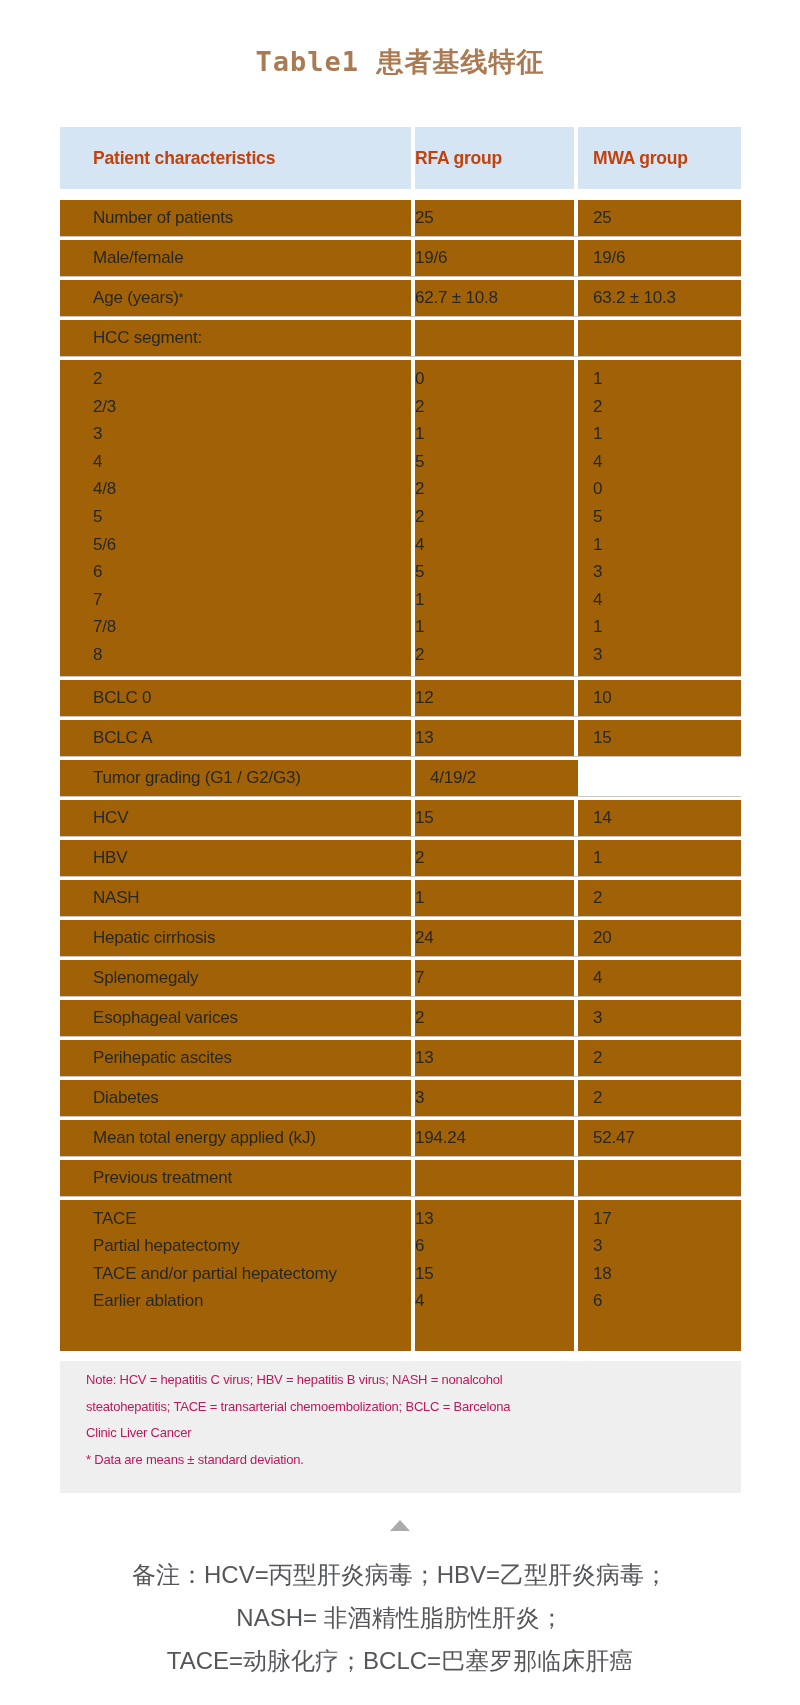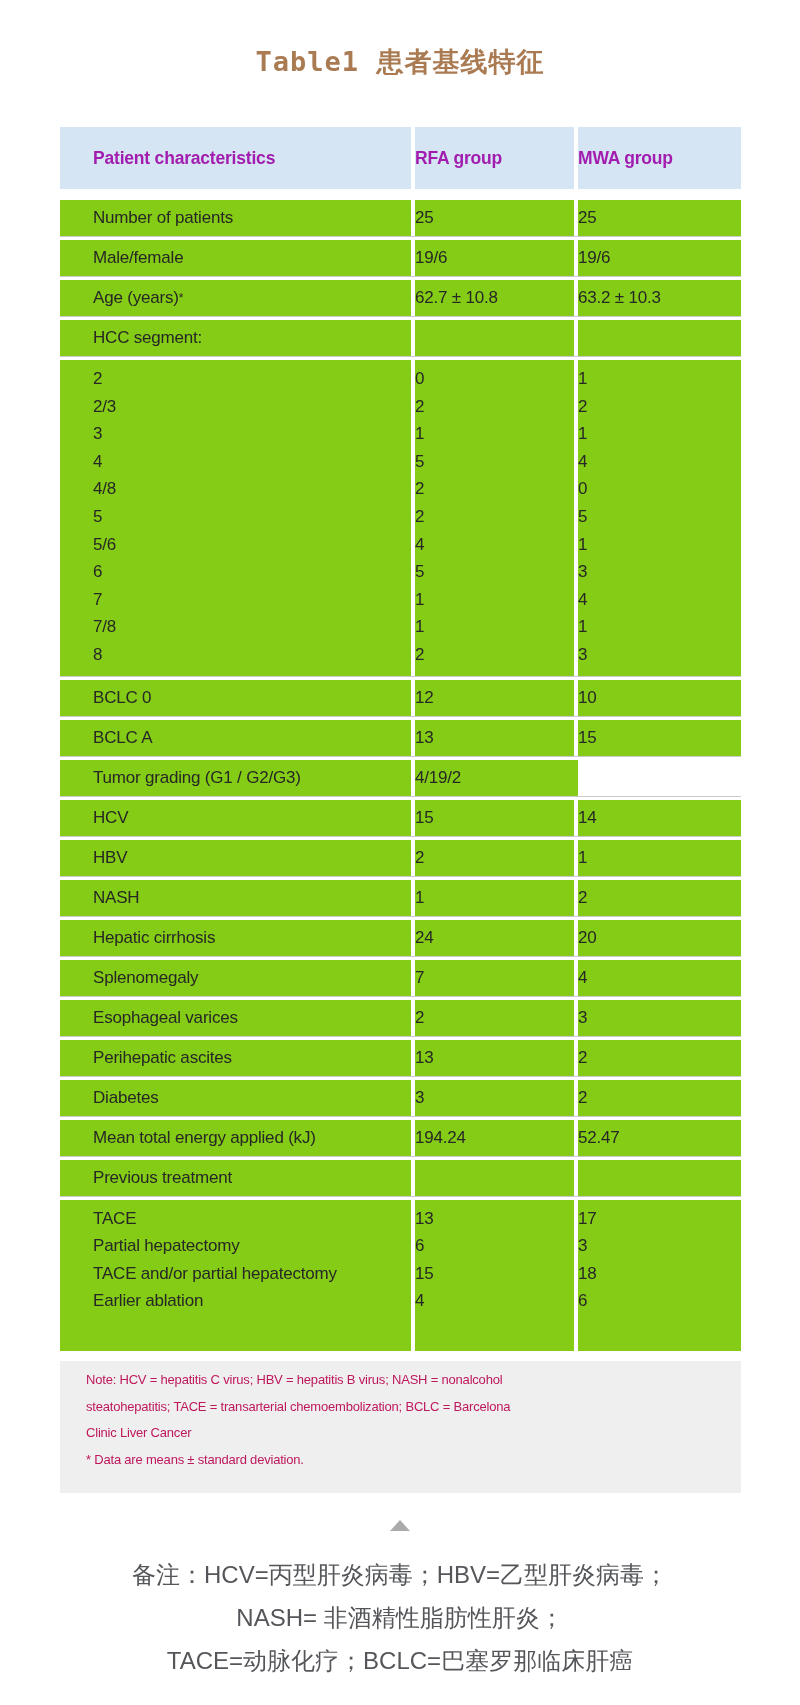--- a/index.html
+++ b/index.html
@@ -10,27 +10,27 @@
   }
   .title{
     margin:44px 0 0 0;text-align:center;
     font-family:"DejaVu Sans Mono", monospace;
     font-size:27px;font-weight:bold;color:#aa7b52;letter-spacing:1px;
   }
   .tbl{width:681px;margin:47px 58px 0 60px;font-size:17px;letter-spacing:-0.2px;}
   .t-head{display:flex;gap:4px;margin-bottom:11px;}
   .t-head .cell{
     background:#d6e5f3;height:62px;display:flex;align-items:center;
-    font-weight:bold;font-size:17.5px;color:#a21caf;
+    font-weight:bold;font-size:17.5px;color:#c2410c;
   }
   .c1{width:351px;padding-left:33px;box-sizing:border-box;}
   .c2{width:159px;padding-left:0;box-sizing:border-box;}
-  .c3{width:163px;box-sizing:border-box;}
+  .c3{width:163px;padding-left:15px;box-sizing:border-box;}
   .t-row{display:flex;gap:4px;border-bottom:1px solid #c6c8ca;margin-bottom:3px;background:#fff;}
-  .t-row .cell{background:#84cc16;height:36px;display:flex;align-items:center;}
+  .t-row .cell{background:#a16207;height:36px;display:flex;align-items:center;}
   .t-row.multi .cell{
     display:block;height:auto;white-space:pre-line;line-height:27.6px;
     padding-top:5px;padding-bottom:7px;
   }
   .t-row.treat .cell{padding-bottom:36px;}
   .t-row:last-child{border-bottom:none;margin-bottom:0;justify-content:flex-end;}
   sup{font-size:12px;line-height:0;}
   .note{
     width:681px;box-sizing:border-box;margin:10px 58px 0 60px;
     background:#efefef;padding:6px 20px 20px 26px;

